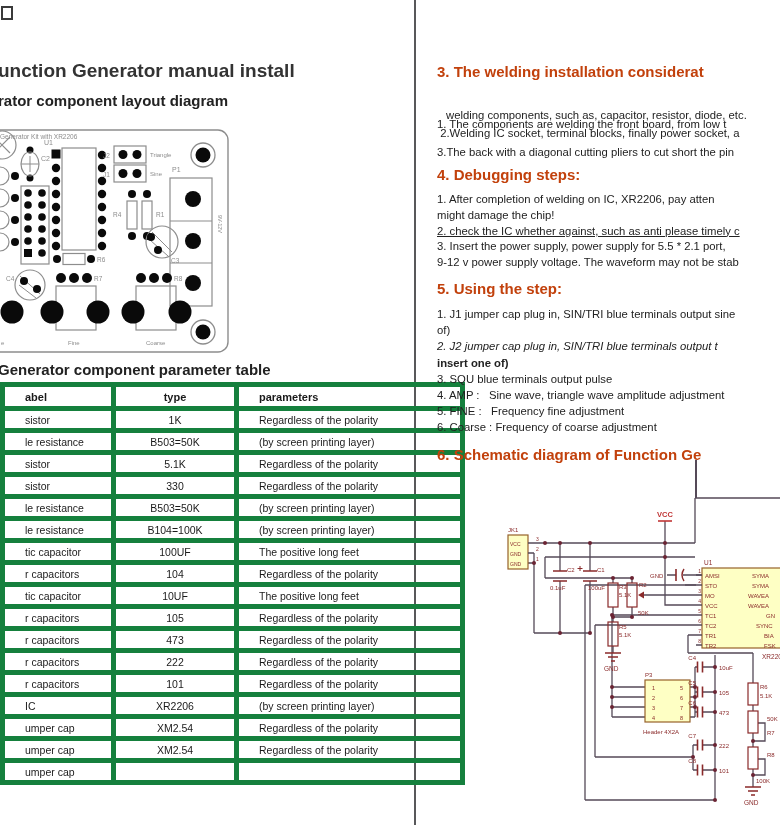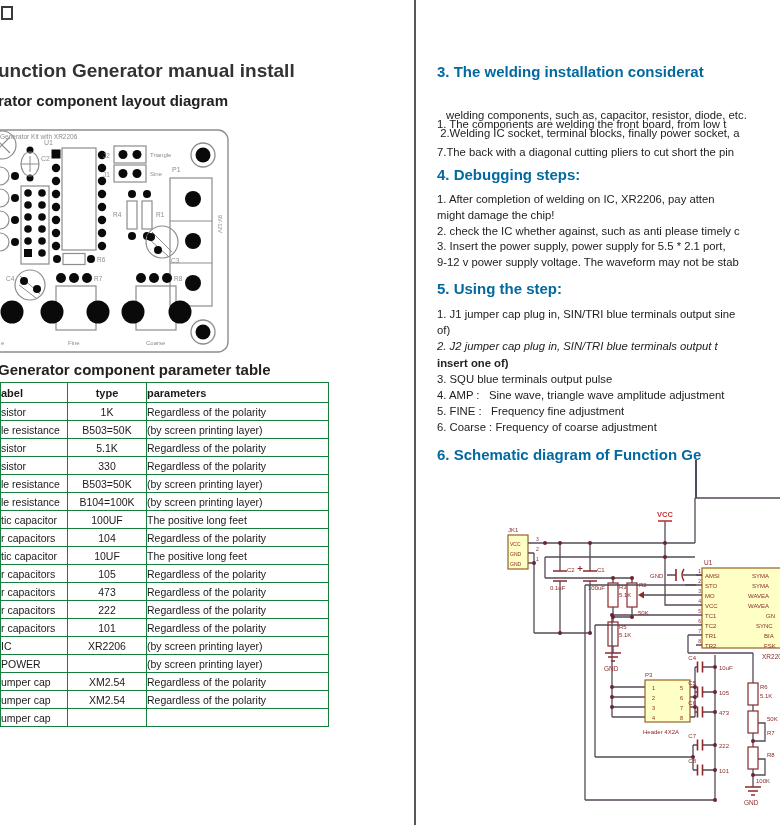--- a/index.html
+++ b/index.html
@@ -12,31 +12,31 @@
   #page-divider{left:414px;top:0;width:2px;height:825px;background:#58585a;}
   #corner-glyph{left:1px;top:6px;width:8px;height:10px;border:2px solid #3a3a3a;background:#fff;}
 
   
   #left-title{left:-2px;top:60px;font-size:19px;font-weight:bold;color:#333;white-space:pre;}
   #left-subtitle{left:-2px;top:92px;font-size:15px;font-weight:600;color:#222;white-space:pre;}
   #table-title{left:-2px;top:361px;font-size:15px;font-weight:600;color:#222;white-space:pre;}
 
   #param-table{left:0;top:382px;border-collapse:collapse;table-layout:fixed;}
   #param-table th,#param-table td{
-    border:1px solid #15803d;font-size:10.5px;padding:0 0;height:17px;
+    border:5px solid #15803d;font-size:10.5px;padding:0 20px;height:17px;
     overflow:hidden;white-space:nowrap;color:#1a1a1a;margin-top:44px;
   }
   #param-table th{font-weight:bold;font-size:11px;height:19px;text-align:center;}
   #param-table .c1{width:66px;text-align:left;}
   #param-table .c2{width:78px;text-align:center;}
   #param-table .c3{width:181px;text-align:left;}
 
   
   #right-sections .sec-heading{
-    position:absolute;left:437px;font-size:15px;font-weight:bold;color:#0369a1;white-space:pre;
+    position:absolute;left:437px;font-size:15px;font-weight:bold;color:#c2410c;white-space:pre;
   }
   #right-sections .sec-line{
     position:absolute;left:437px;font-size:11.3px;color:#222;white-space:pre;
   }
   #sch-stub{left:695px;top:460px;width:1.5px;height:38px;background:#554a58;}
 
   svg text{font-family:"Liberation Sans",sans-serif;}
   .silk-t{fill:#8d8d8d;}
   .mar-t{fill:#8a2a2a;}
 </style>
@@ -290,25 +290,20 @@
         <td class="c1">r capacitors</td>
         <td class="c2">101</td>
         <td class="c3">Regardless of the polarity</td>
       </tr>
       <tr>
         <td class="c1">IC</td>
         <td class="c2">XR2206</td>
         <td class="c3">(by screen printing layer)</td>
       </tr>
       <tr>
-        <td class="c1">POWER</td>
-        <td class="c2"></td>
-        <td class="c3">(by screen printing layer)</td>
-      </tr>
-      <tr>
         <td class="c1">umper cap</td>
         <td class="c2">XM2.54</td>
         <td class="c3">Regardless of the polarity</td>
       </tr>
       <tr>
         <td class="c1">umper cap</td>
         <td class="c2">XM2.54</td>
         <td class="c3">Regardless of the polarity</td>
       </tr>
       <tr>
@@ -317,25 +312,25 @@
         <td class="c3"></td>
       </tr>
     </tbody>
 </table>
 
 <div id="right-sections">
     <div class="sec-heading" style="top: 63px;">3. The welding installation considerat</div>
     <div class="sec-line" style="top: 90px; margin-top: 28px;">1. The components are welding the front board, from low t</div>
     <div class="sec-line" style="top: 108.5px; margin-left: 9px;">welding components, such as, capacitor, resistor, diode, etc.</div>
     <div class="sec-line" style="top: 127px;"> 2.Welding IC socket, terminal blocks, finally power socket, a</div>
-    <div class="sec-line" style="top: 145.5px;">7.The back with a diagonal cutting pliers to cut short the pin</div>
+    <div class="sec-line" style="top: 145.5px;">3.The back with a diagonal cutting pliers to cut short the pin</div>
     <div class="sec-heading" style="top: 166px;">4. Debugging steps:</div>
     <div class="sec-line" style="top: 193px;">1. After completion of welding on IC, XR2206, pay atten</div>
     <div class="sec-line" style="top: 208.8px;">might damage the chip!</div>
-    <div class="sec-line" style="top: 224.6px;">2. check the IC whether against, such as anti please timely c</div>
+    <div class="sec-line" style="top: 224.6px; text-decoration: underline;">2. check the IC whether against, such as anti please timely c</div>
     <div class="sec-line" style="top: 240.4px;">3. Insert the power supply, power supply for 5.5 * 2.1 port,</div>
     <div class="sec-line" style="top: 256.2px;">9-12 v power supply voltage. The waveform may not be stab</div>
     <div class="sec-heading" style="top: 280px;">5. Using the step:</div>
     <div class="sec-line" style="top: 308px;">1. J1 jumper cap plug in, SIN/TRI blue terminals output sine</div>
     <div class="sec-line" style="top: 324.2px;">of)</div>
     <div class="sec-line" style="top: 340.4px; font-style: italic;">2. J2 jumper cap plug in, SIN/TRI blue terminals output t</div>
     <div class="sec-line" style="top: 356.6px; font-weight: bold;">insert one of)</div>
     <div class="sec-line" style="top: 372.8px;">3. SQU blue terminals output pulse</div>
     <div class="sec-line" style="top: 389px;">4. AMP :   Sine wave, triangle wave amplitude adjustment</div>
     <div class="sec-line" style="top: 405.2px;">5. FINE :   Frequency fine adjustment</div>

